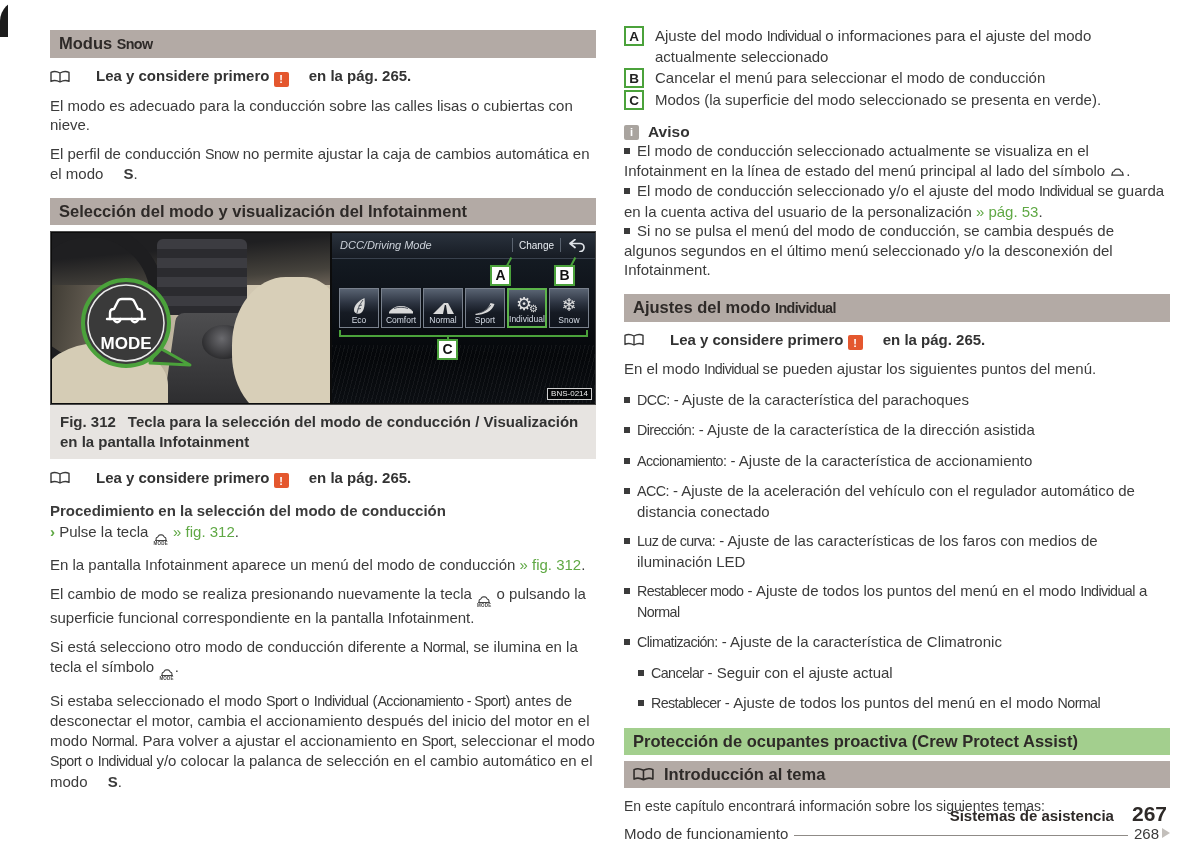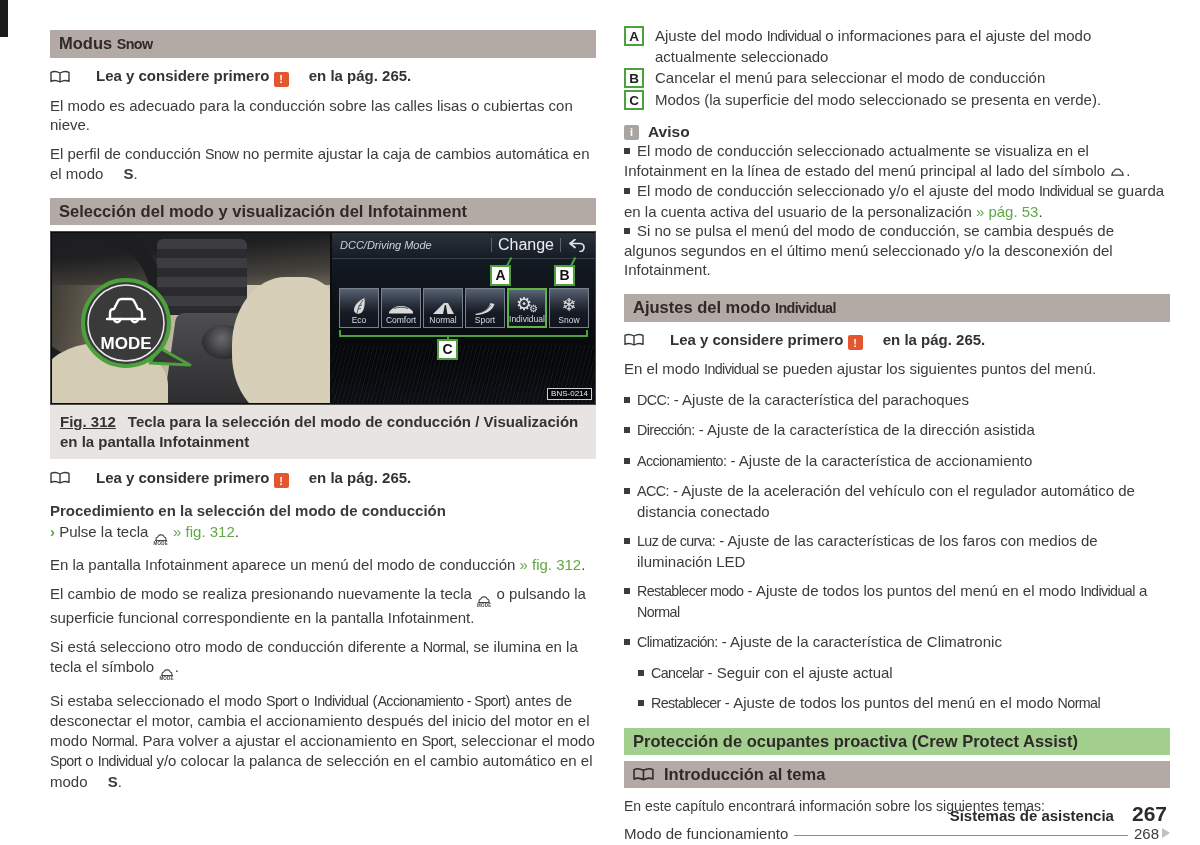--- a/index.html
+++ b/index.html
@@ -1,17 +1,17 @@
 <!DOCTYPE html>
 <html><head>
 <meta charset="utf-8">
 <style>
   html,body{margin:0;padding:0;background:#fff;}
   .page{position:relative;width:1200px;height:845px;background:#ffffff;overflow:hidden;
-        font-family:"Liberation Sans",sans-serif;color:#3b3b3b;}
+        font-family:"Liberation Sans",sans-serif;color:#3b3b3b;border-radius:21px;}
   .corner-mark{position:absolute;left:0;top:0;width:8px;height:37px;background:#1c1c1c;}
   .col{position:absolute;width:546px;}
   .col-left{left:50px;top:30px;}
   .col-right{left:624px;top:26px;}
 
   
   .hdr{background:#b3aaa5;color:#2e2a28;font-weight:bold;font-size:16.5px;
        padding:4px 9px;line-height:19px;margin-top:14px;}
   .hdr.mt0{margin-top:0;}
   .hdr-green{background:#a3cf8e;}
@@ -69,21 +69,21 @@
 
   .fig-screen{position:absolute;left:281px;top:1px;width:263px;height:170px;
      background:linear-gradient(#182028 0%,#10151c 30%,#05070a 72%,#0b0e12 100%);}
   .fig-screen::after{content:"";position:absolute;left:0;bottom:0;width:100%;height:58px;
      background:repeating-linear-gradient(105deg,rgba(255,255,255,0.05) 0 1px,transparent 1px 4px);}
   .scr-top{position:relative;height:25px;display:flex;align-items:center;padding:0 8px;
      background:linear-gradient(#2a323d,#171c24);border-bottom:1px solid #39414d;}
   .scr-title{color:#ccd2da;font-size:11px;font-style:italic;}
   .scr-right{margin-left:auto;display:flex;align-items:center;gap:6px;}
   .sep{width:1px;height:14px;background:#5a636f;}
-  .scr-change{color:#e9edf2;font-size:16px;}
+  .scr-change{color:#e9edf2;font-size:10px;}
   .marker{position:absolute;width:21px;height:21px;box-sizing:border-box;background:#fff;
      border:2px solid #4ba23b;color:#111;font-weight:bold;font-size:14px;
      display:flex;align-items:center;justify-content:center;z-index:3;}
   .marker-a{left:158px;top:32px;}
   .marker-b{left:222px;top:32px;}
   .marker-c{left:105px;top:106px;}
   .conn{position:absolute;width:2px;height:10px;background:#4ba23b;z-index:2;}
   .conn-a{left:176px;top:24px;transform:rotate(28deg);}
   .conn-b{left:240px;top:24px;transform:rotate(28deg);}
   .mode-row{position:absolute;left:7px;top:55px;display:flex;gap:2px;z-index:2;}
@@ -96,21 +96,21 @@
   .glyph-sup{font-size:10px;line-height:10px;color:#e2e2e2;vertical-align:9px;margin-left:-3px;}
   .mode-label{font-size:8.5px;color:#d5dbe5;line-height:10px;}
   .bracket{position:absolute;left:7px;top:97px;width:249px;height:7px;box-sizing:border-box;
      border-left:2px solid #4ba23b;border-right:2px solid #4ba23b;border-bottom:2px solid #4ba23b;z-index:2;}
   .br-stem{position:absolute;left:115px;top:103px;width:2px;height:5px;background:#4ba23b;z-index:2;}
   .scr-code{position:absolute;right:3px;bottom:3px;font-size:8px;line-height:10px;color:#ececec;
      border:1px solid #cfcfcf;padding:0 3px;background:rgba(0,0,0,0.55);z-index:3;}
 
   .caption{background:#e7e4e1;padding:7px 10px;font-weight:bold;font-size:15px;
      line-height:20px;color:#333;}
-  .cap-fig{margin-right:12px;text-decoration:underline;}
+  .cap-fig{margin-right:12px;}
 
   
   .lg-row{display:flex;gap:11px;margin-bottom:2px;align-items:flex-start;}
   .lg-box{flex:0 0 auto;width:20px;height:20px;box-sizing:border-box;background:#fff;
      border:2px solid #4ba23b;color:#222;font-weight:bold;font-size:13.5px;
      display:flex;align-items:center;justify-content:center;}
   .lg-text{font-size:15px;line-height:19.5px;}
   .aviso-h{margin-top:13px;display:flex;align-items:center;gap:9px;
      font-weight:bold;font-size:15.5px;color:#333;}
   .av-item{margin:0;font-size:15px;line-height:19.5px;}

